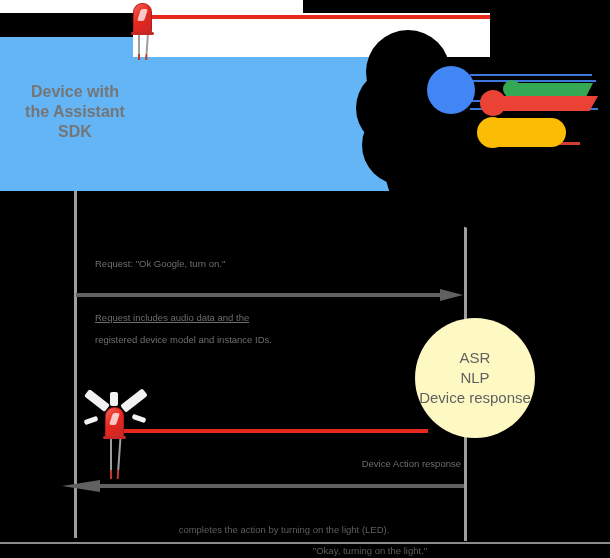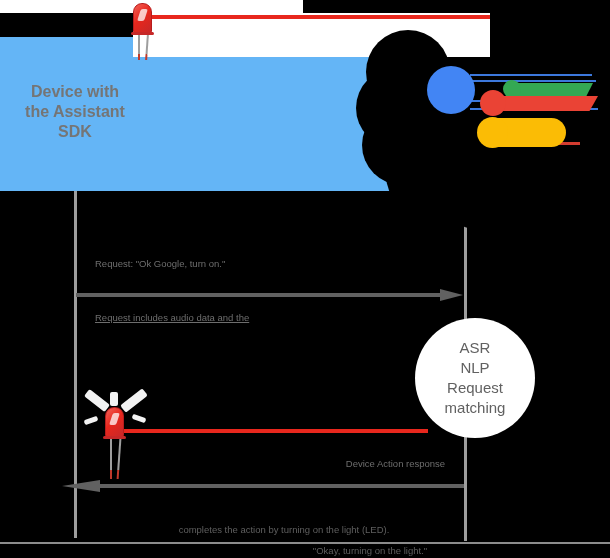--- a/index.html
+++ b/index.html
@@ -59,21 +59,21 @@
   .arrow-head{width:0;height:0;z-index:3;}
   .arrow-head.right{border-top:6px solid transparent;border-bottom:6px solid transparent;border-left:23px solid #616161;}
   .arrow-head.left{border-top:6px solid transparent;border-bottom:6px solid transparent;border-right:38px solid #616161;}
 
   
   .lbl{color:#6E6E6E;font-size:9.5px;line-height:12px;z-index:3;white-space:nowrap;}
 
   
   .proc-circle{
     left:415px;top:318px;width:120px;height:120px;border-radius:50%;
-    background:#ffffff;z-index:5;
+    background:#fef9c3;z-index:5;
     display:flex;flex-direction:column;justify-content:center;align-items:center;
     color:#616161;font-size:15px;line-height:20px;text-align:center;
   }
 
   
   .cloud{background:#000;z-index:4;}
   .cloud.round{border-radius:50%;}
 
   
   .logo{z-index:5;}
@@ -138,43 +138,44 @@
   </div>
 
   <div class="abs lifeline" style="left:74px;top:191px;height:347px;"></div>
   <div class="abs lifeline" style="left:464px;top:192px;height:349px;"></div>
 
   <div class="abs lbl" style="left:95px;top:258px;">Request: "Ok Google, turn on."</div>
   <div class="abs arrow-body" style="left:76px;top:293px;width:365px;"></div>
   <div class="abs arrow-head right" style="left:440px;top:289px;"></div>
 
   <div class="abs lbl" style="left:95px;top:312px;text-decoration:underline;">Request includes audio data and the</div>
+  <div class="abs lbl" style="left:95px;top:334px;">registered device model and instance IDs.</div>
 
   <div class="abs proc-circle">
     <div>ASR</div>
     <div>NLP</div>
-    <div>Request matching</div>
+    <div>Device response</div>
   </div>
 
   <div class="abs ray" style="left:84px;top:396px;width:26px;height:9px;transform:rotate(38deg);"></div>
   <div class="abs ray" style="left:120px;top:396px;width:28px;height:9px;transform:rotate(-38deg);"></div>
   <div class="abs ray" style="left:110px;top:392px;width:8px;height:14px;"></div>
   <div class="abs ray" style="left:84px;top:418px;width:14px;height:5px;transform:rotate(-20deg);"></div>
   <div class="abs ray" style="left:132px;top:416px;width:14px;height:5px;transform:rotate(20deg);"></div>
   <div class="abs red-line bottom"></div>
   <div class="abs led" style="left:105px;top:407px;width:20px;height:70px;">
     <div class="bulb">
         <div class="shine"></div>
       </div>
     <div class="flange"></div>
     <div class="leg l1" style="height:40px;"></div>
     <div class="leg l2" style="height:40px;"></div>
   </div>
 
-  <div class="abs lbl" style="left:330px;top:458px;width:131px;text-align:center;">Device Action response</div>
+  <div class="abs lbl" style="left:330px;top:458px;width:131px;text-align:right;">Device Action response</div>
   <div class="abs arrow-body" style="left:98px;top:484px;width:366px;"></div>
   <div class="abs arrow-head left" style="left:62px;top:480px;"></div>
 
   <div class="abs caption" style="left:94px;top:524px;width:380px;">completes the action by turning on the light (LED).</div>
   <div class="abs bottom-rule"></div>
   <div class="abs caption" style="left:240px;top:545px;width:260px;">"Okay, turning on the light."</div>
 
 </div>
 
 </body></html>

